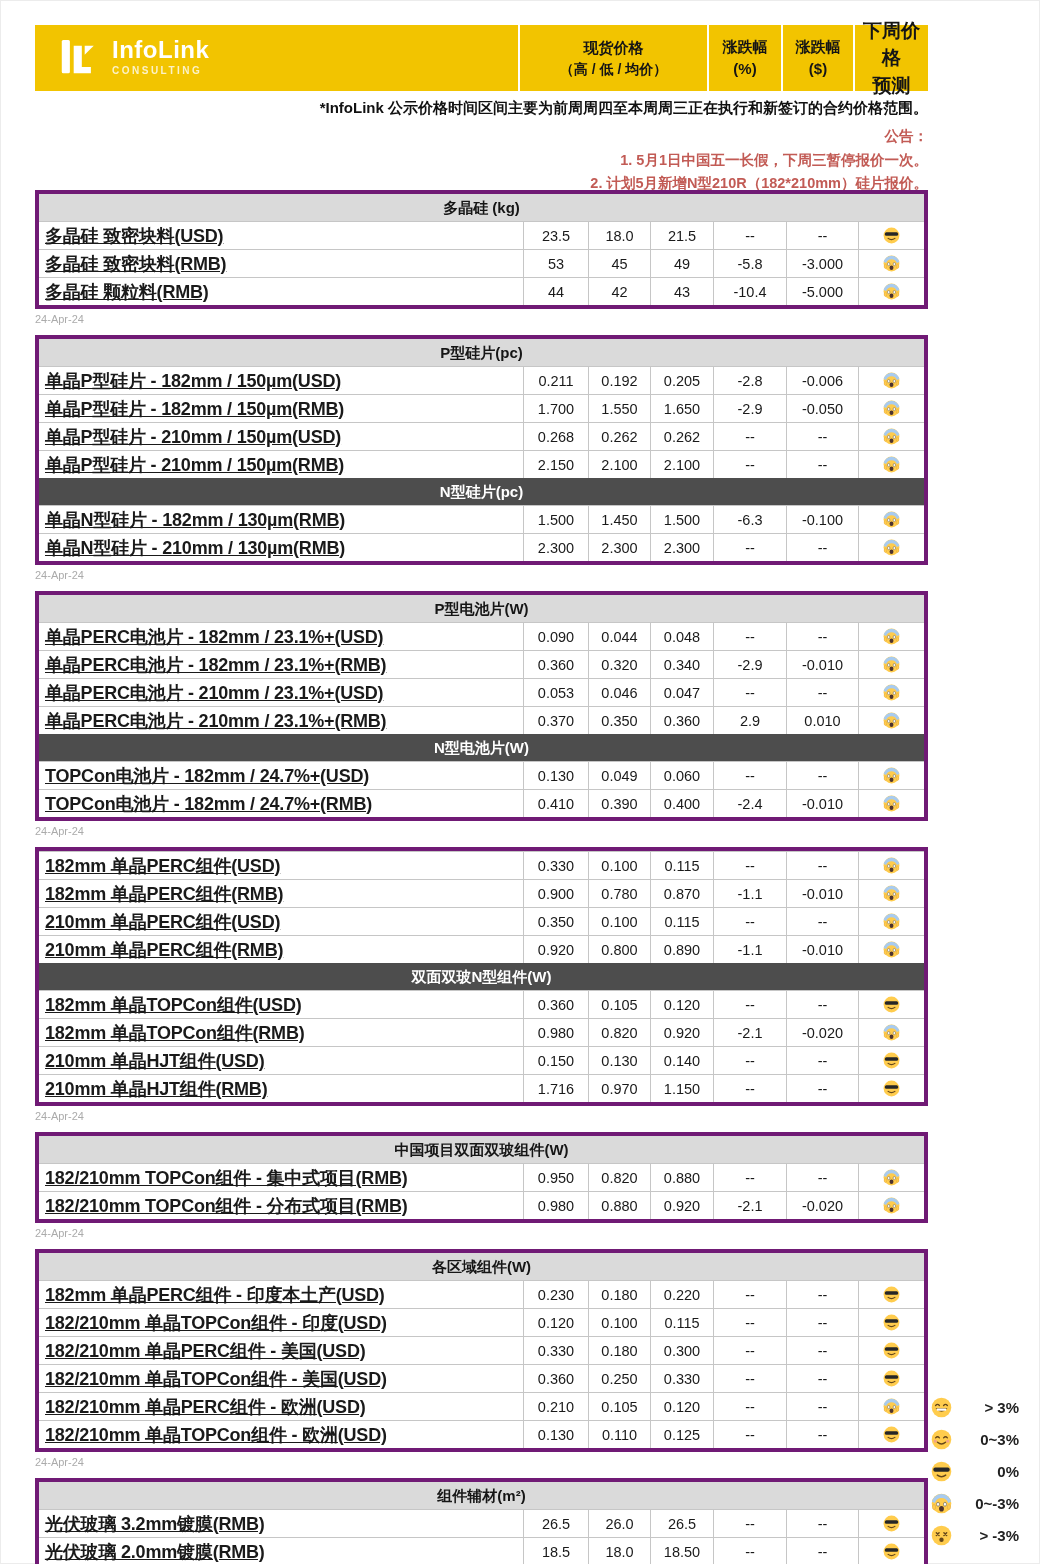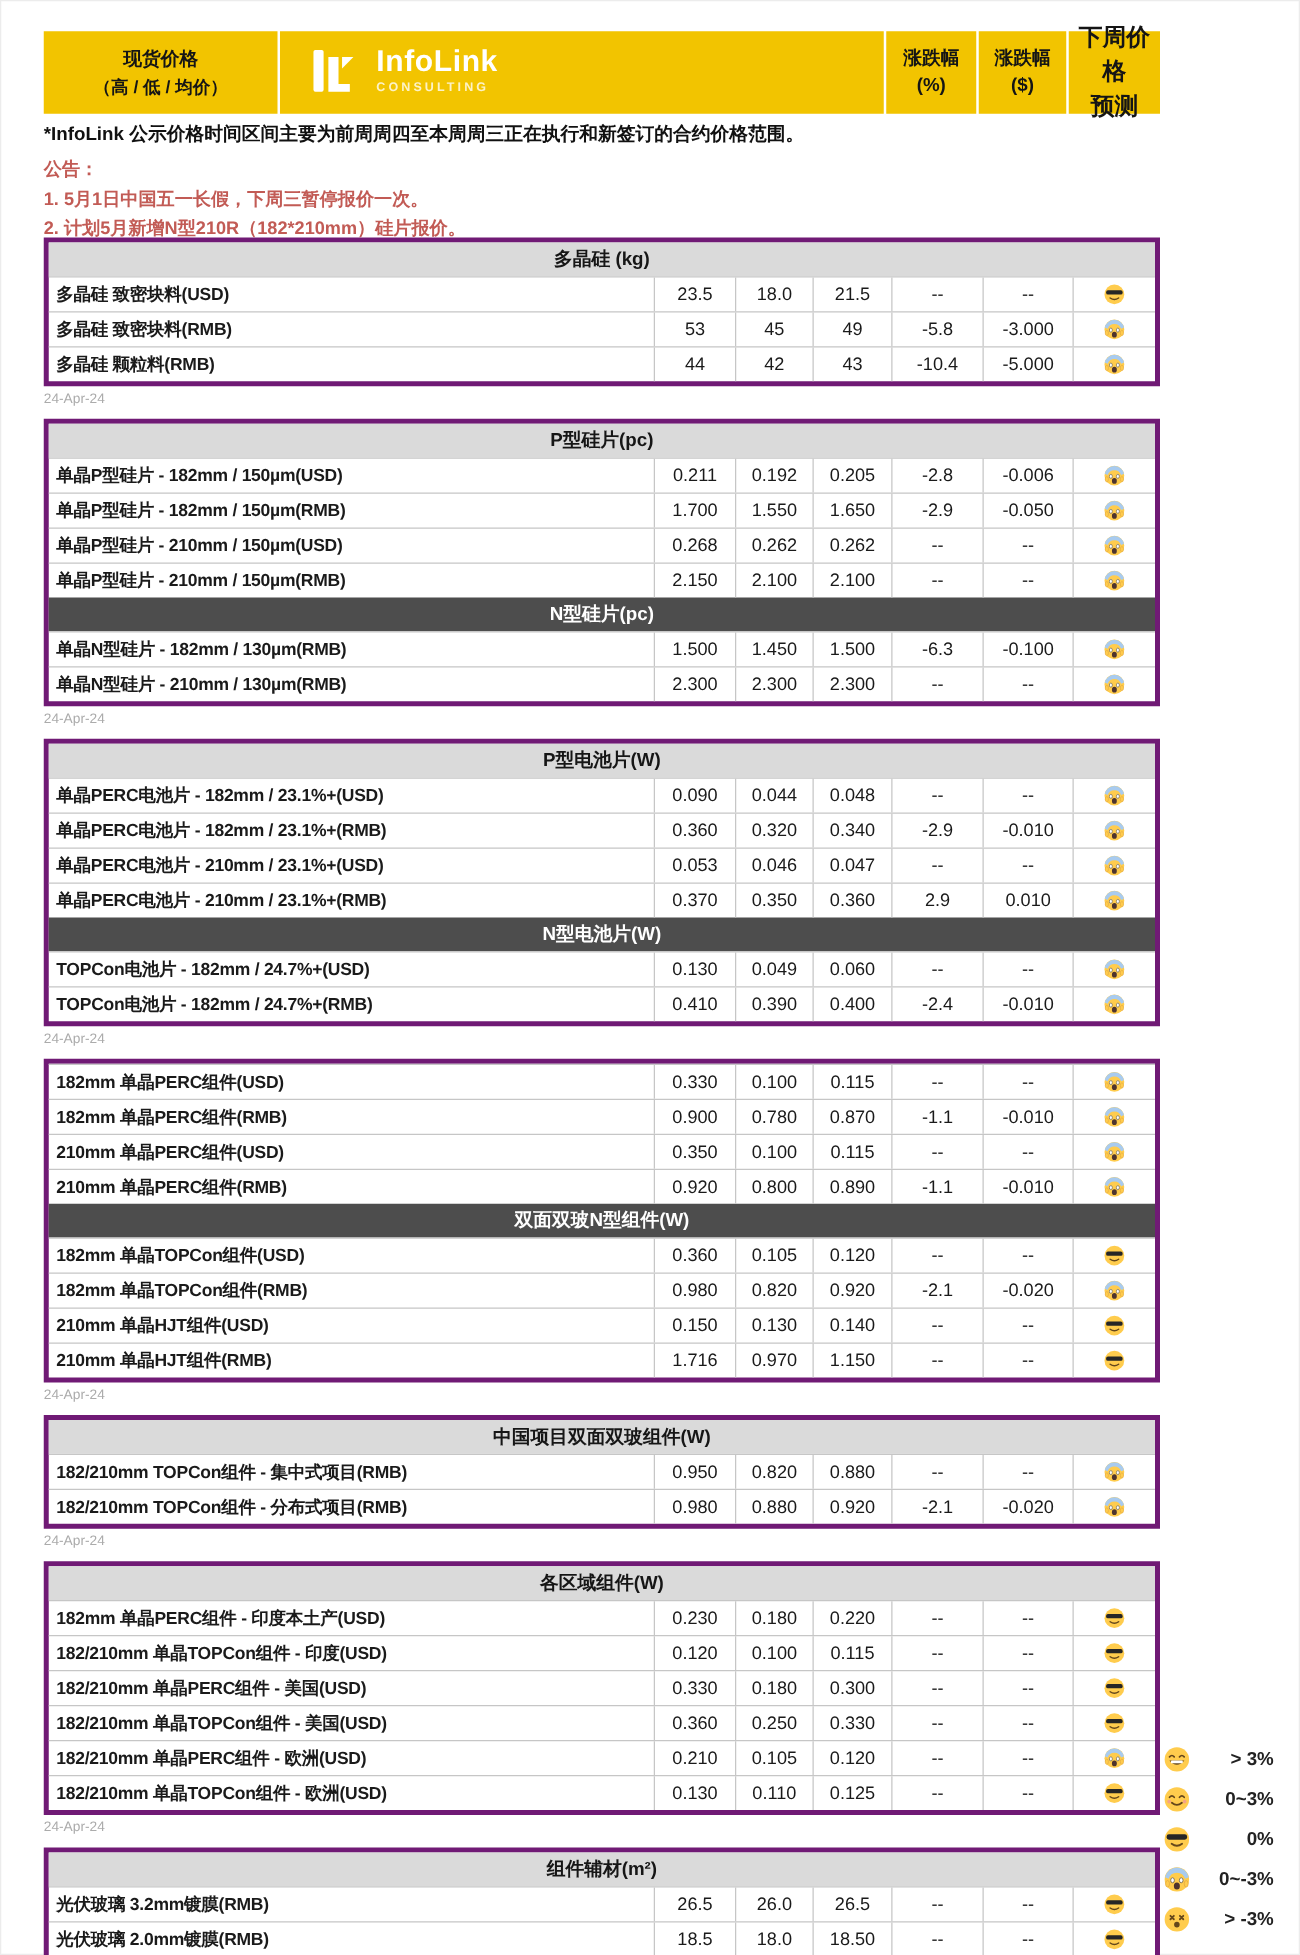--- a/index.html
+++ b/index.html
@@ -13,34 +13,34 @@
   .cell.spot{flex:0 0 187px;font-size:15px;}
   .cell.pct{flex:0 0 72px;font-size:15px;}
   .cell.usd{flex:0 0 70px;font-size:15px;}
   .cell.fc{flex:1;font-size:19px;text-align:center;}
   .cell .l2{font-size:14px;}
   .brand-text .bname{font-size:24px;font-weight:bold;color:#fff;letter-spacing:.5px;line-height:1.05;}
   .brand-text .bsub{font-size:10px;color:rgba(255,255,255,.78);letter-spacing:2.5px;margin-top:2px;}
   .logo-mark{width:42px;height:40px;display:block;}
 
   
-  .notice{position:absolute;left:35px;top:97px;width:893px;text-align:left;font-weight:bold;}
+  .notice{position:absolute;left:35px;top:97px;width:893px;text-align:right;font-weight:bold;}
   .notice .n1{font-size:15px;color:#111;line-height:22px;margin-bottom:6px;}
   .notice .nr{color:var(--notice-red,#C25B55);font-size:14.5px;line-height:23.5px;}
 
   
   #sections{position:absolute;left:35px;top:190px;width:893px;}
   .tbl{border:4px solid #701a75;background:#fff;box-sizing:border-box;}
   .sec-h{background:var(--header-gray,#DADADA);text-align:center;font-weight:bold;font-size:15px;color:#161616;}
   .sec-h .t{line-height:27px;}
   .sec-h .st{line-height:26px;font-weight:normal;font-size:13.5px;}
   .sec-h.dark{background:var(--header-dark,#4D4D4D);color:#fff;}
   .row{display:flex;height:27px;border-top:1px solid #c6c6c6;}
   .row .c{box-sizing:border-box;border-left:1px solid #c6c6c6;display:flex;align-items:center;justify-content:center;font-size:14.5px;color:#1a1a1a;}
-  .c.label{flex:0 0 484px;justify-content:flex-start;padding-left:6px;font-weight:bold;font-size:14px;letter-spacing:-0.2px;border-left:none;}
+  .c.label{flex:0 0 484px;justify-content:flex-start;padding-left:6px;font-weight:bold;font-size:18px;letter-spacing:-0.2px;border-left:none;text-decoration:underline;}
   .c.high{flex:0 0 65px;}
   .c.low{flex:0 0 62px;}
   .c.avg{flex:0 0 63px;}
   .c.pcc{flex:0 0 73px;}
   .c.usc{flex:0 0 72px;}
   .c.fcc{flex:1;}
   .neg{color:var(--negative-red,#E8392B);}
   .pos{color:var(--positive-teal,#35968C);}
   .date{font-size:11px;color:#ABABAB;height:26px;box-sizing:border-box;padding-top:4px;}
 
@@ -51,36 +51,36 @@
 
   .emo{display:inline-flex;align-items:center;justify-content:center;}
   .emo svg{width:100%;height:100%;display:block;}
 </style>
 </head>
 <body>
 
 <div class="page">
 
   <div class="band">
-    <div class="cell spot">
-      <div>现货价格</div>
-      <div class="l2">（高 / 低 / 均价）</div>
-    </div>
     <div class="cell brand">
       <span class="logo-mark">
         <svg viewBox="0 0 44 40">
           <rect x="5" y="2" width="8.5" height="35" rx="1.6" fill="#ffffff"></rect>
           <path d="M17.5 8 h8.5 v22.5 h9.5 v6.5 h-18 z" fill="#ffffff"></path>
           <path d="M29 8 h9.5 l-9.5 9.5 z" fill="#ffffff"></path>
         </svg>
       </span>
       <span class="brand-text">
         <div class="bname">InfoLink</div>
         <div class="bsub">CONSULTING</div>
       </span>
+    </div>
+    <div class="cell spot">
+      <div>现货价格</div>
+      <div class="l2">（高 / 低 / 均价）</div>
     </div>
     <div class="cell pct">
       <div>涨跌幅</div>
       <div>(%)</div>
     </div>
     <div class="cell usd">
       <div>涨跌幅</div>
       <div>($)</div>
     </div>
     <div class="cell fc">

